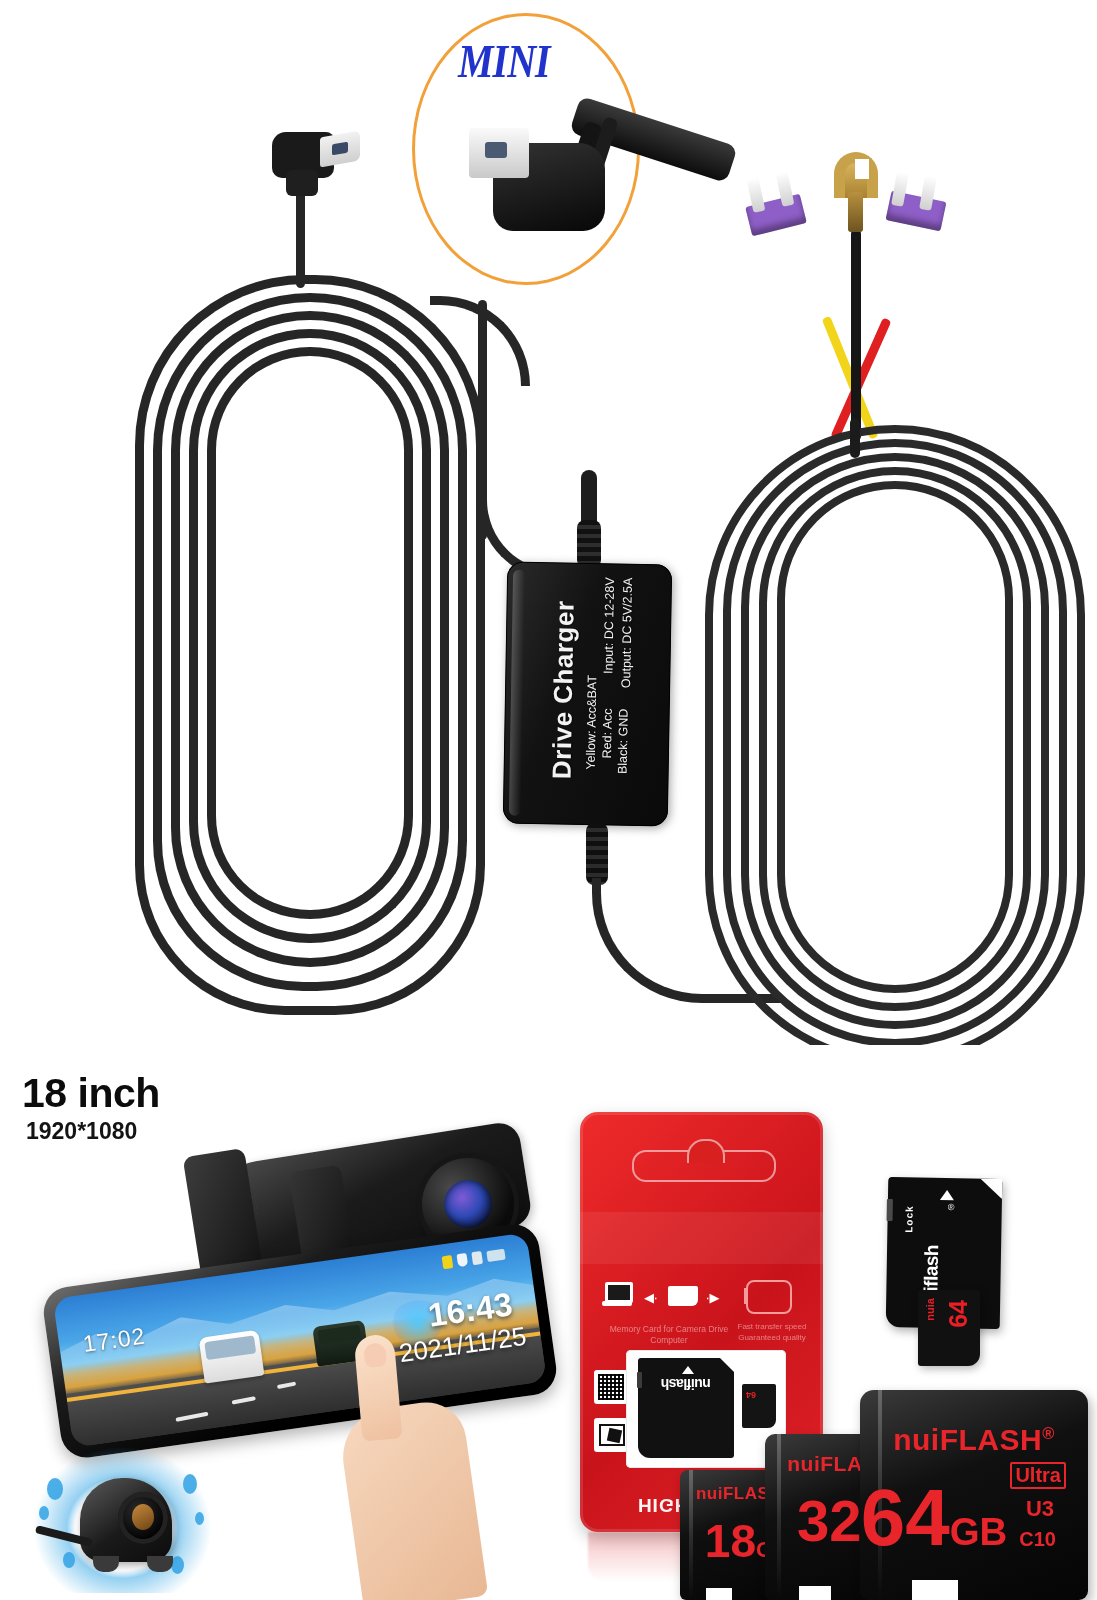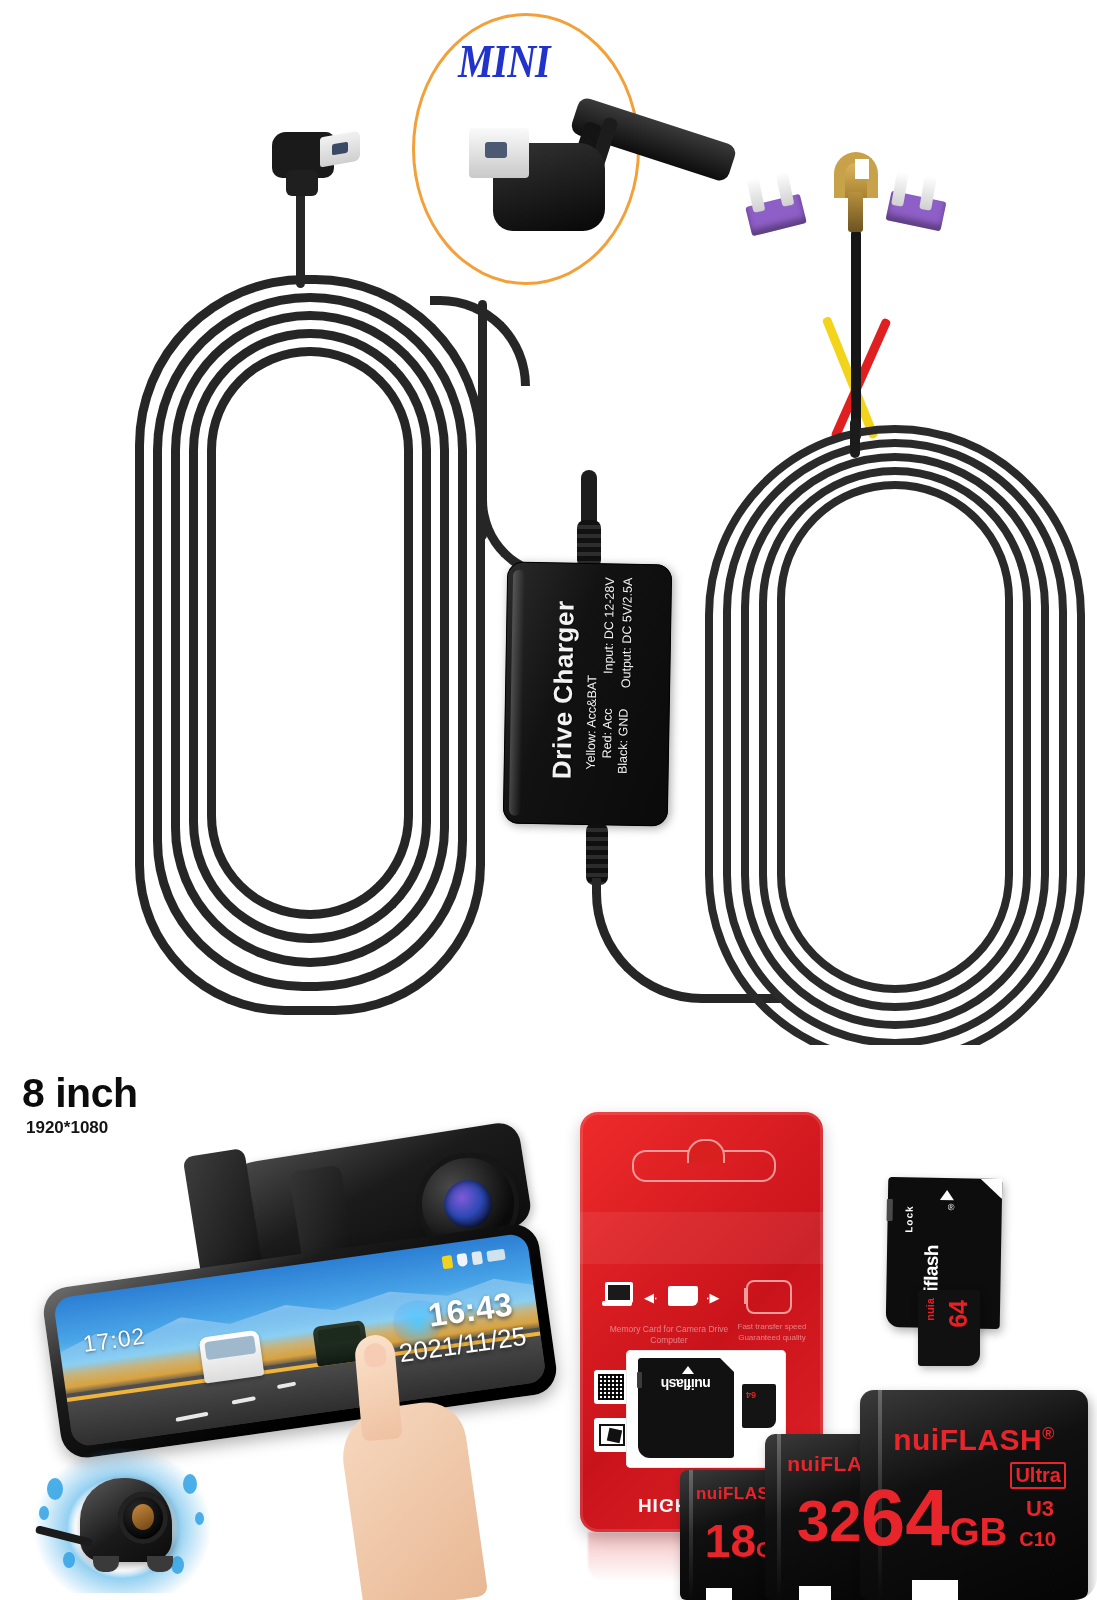--- a/index.html
+++ b/index.html
@@ -1,17 +1,17 @@
 <!DOCTYPE html>
 <html><head>
 <meta charset="utf-8">
 <style>
   html,body{margin:0;padding:0;background:#fff;}
   body{width:1097px;height:1600px;font-family:"Liberation Sans",sans-serif;overflow:hidden;position:relative;}
-  .stage{position:relative;width:1097px;height:1600px;background:#ffffff;overflow:hidden;border-radius:23px;}
+  .stage{position:relative;width:1097px;height:1600px;background:#ffffff;overflow:hidden;}
 
   
   .top-sec{position:absolute;left:0;top:0;width:1097px;height:1045px;background:#fff;}
 
   
   .coilL{position:absolute;left:135px;top:225px;width:350px;height:800px;}
   .coilL .lp{position:absolute;border:9px solid #262626;border-bottom:none;
              border-radius:170px 170px 0 0;box-sizing:border-box;
              box-shadow:inset 0 0 4px rgba(255,255,255,.18);}
   .coilL .lp::after{content:"";position:absolute;left:-1px;right:-1px;top:0;bottom:0;
@@ -86,21 +86,21 @@
            background:linear-gradient(180deg,#d9b45e,#a9812f);}
   .ring .u::before{content:"";position:absolute;left:10px;top:-4px;width:14px;height:20px;background:#fff;}
   .ring .stem{position:absolute;left:14px;top:40px;width:15px;height:40px;background:linear-gradient(180deg,#b8913f,#6d5320);border-radius:3px;}
 
   
   .bot-sec{position:absolute;left:0;top:1045px;width:1097px;height:555px;background:#fff;}
   .vdivide{position:absolute;left:551px;top:1075px;width:2px;height:505px;
            background:linear-gradient(180deg,rgba(200,200,200,0),#cfcfcf 18%,#cfcfcf 82%,rgba(200,200,200,0));}
 
   .hdr10{position:absolute;left:22px;top:1070px;font-size:41px;font-weight:bold;color:#0c0c0c;letter-spacing:-.5px;}
-  .hdrres{position:absolute;left:26px;top:1118px;font-size:17px;font-weight:bold;color:#141414;}
+  .hdrres{position:absolute;left:26px;top:1118px;font-size:23px;font-weight:bold;color:#141414;}
 
   
   .mirror-wrap{position:absolute;left:42px;top:1140px;width:500px;height:290px;}
   .mount-body{position:absolute;left:195px;top:2px;width:290px;height:105px;
      background:linear-gradient(160deg,#4a4a4a,#1b1b1b 45%,#0e0e0e);border-radius:22px;transform:rotate(-9deg);
      box-shadow:2px 3px 8px rgba(0,0,0,.25);}
   .mount-grille{position:absolute;left:10px;top:58px;width:205px;height:44px;
      background:linear-gradient(160deg,#3a3a3a,#151515);border-radius:14px;transform:rotate(-9deg);
      background-image:repeating-linear-gradient(90deg,rgba(255,255,255,.09) 0 2px,rgba(0,0,0,0) 2px 5px);}
   .mount-clip{position:absolute;left:150px;top:12px;width:62px;height:125px;
@@ -342,21 +342,21 @@
       <div class="oval" style="left:54px;top:42px;width:272px;height:544px;"></div>
       <div class="oval" style="left:72px;top:56px;width:236px;height:512px;"></div>
     </div>
     <div style="position:absolute;left:850px;top:418px;width:10px;height:40px;background:#1b1b1b;border-radius:5px;"></div>
   </div>
 
   <div class="vdivide"></div>
 
   <div class="bot-sec"></div>
 
-  <div class="hdr10">8 inch</div>
+  <div class="hdr10">18 inch</div>
   <div class="hdrres">1920*1080</div>
 
   <div class="mirror-wrap">
     <div class="mount-body"></div>
     <div class="mount-grille"></div>
     <div class="mount-clip"></div>
     <div class="mount-clip2"></div>
     <div class="lens-ring">
       <div class="lens-glass"></div>
     </div>

